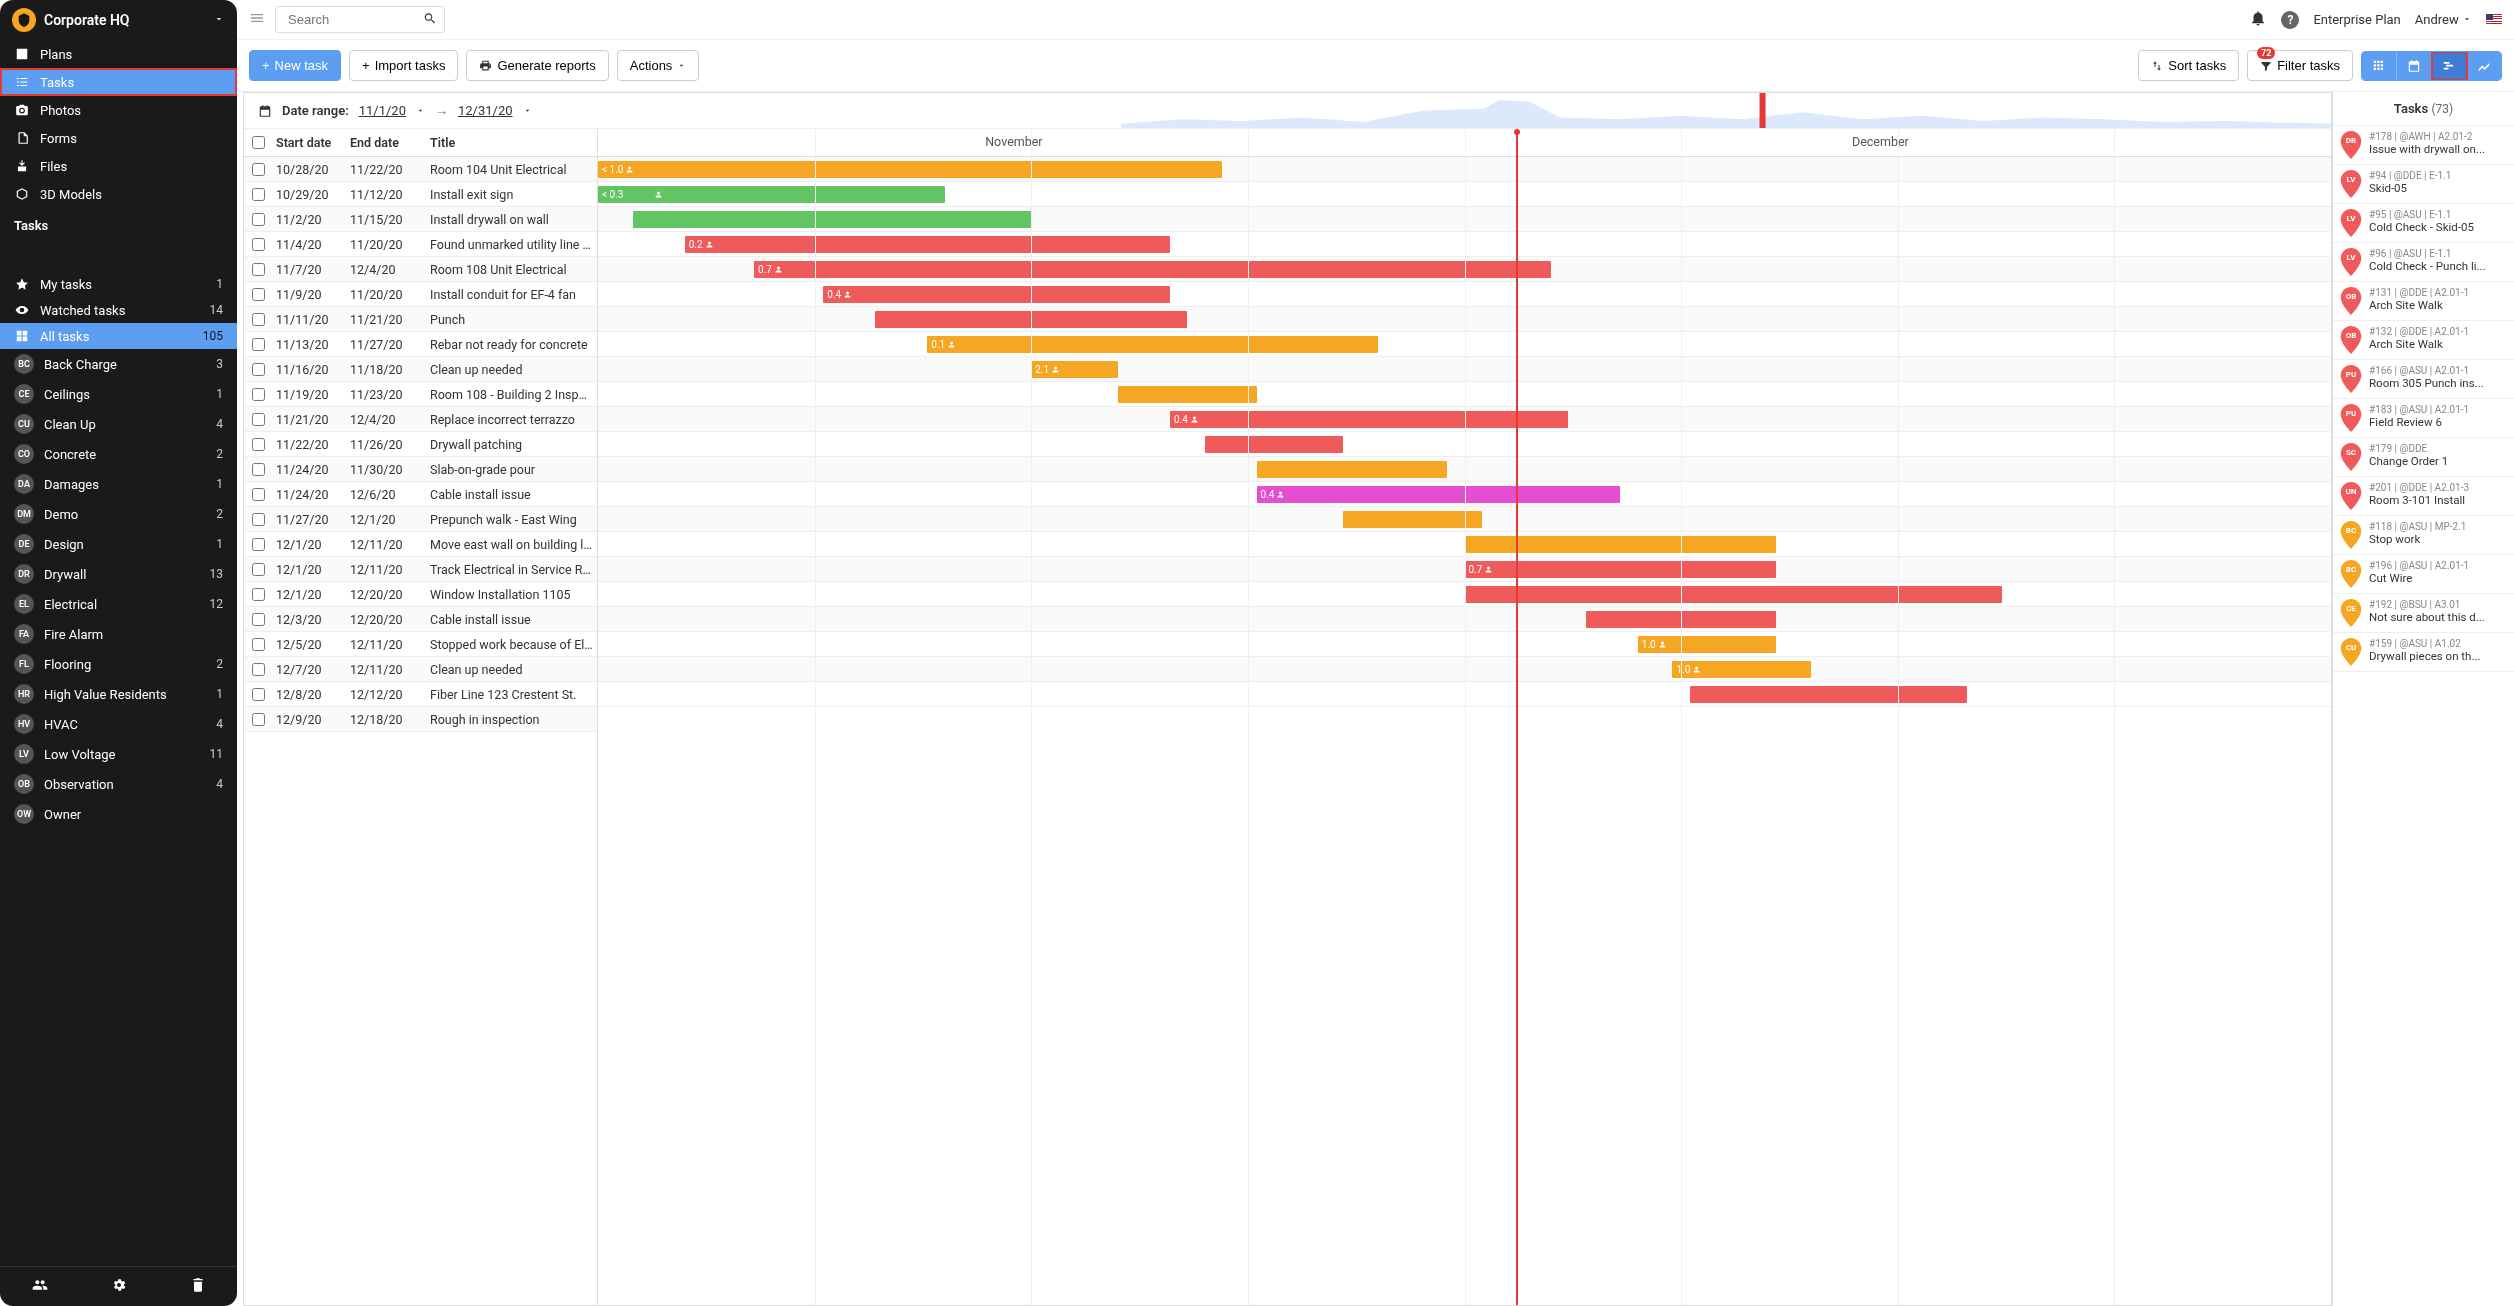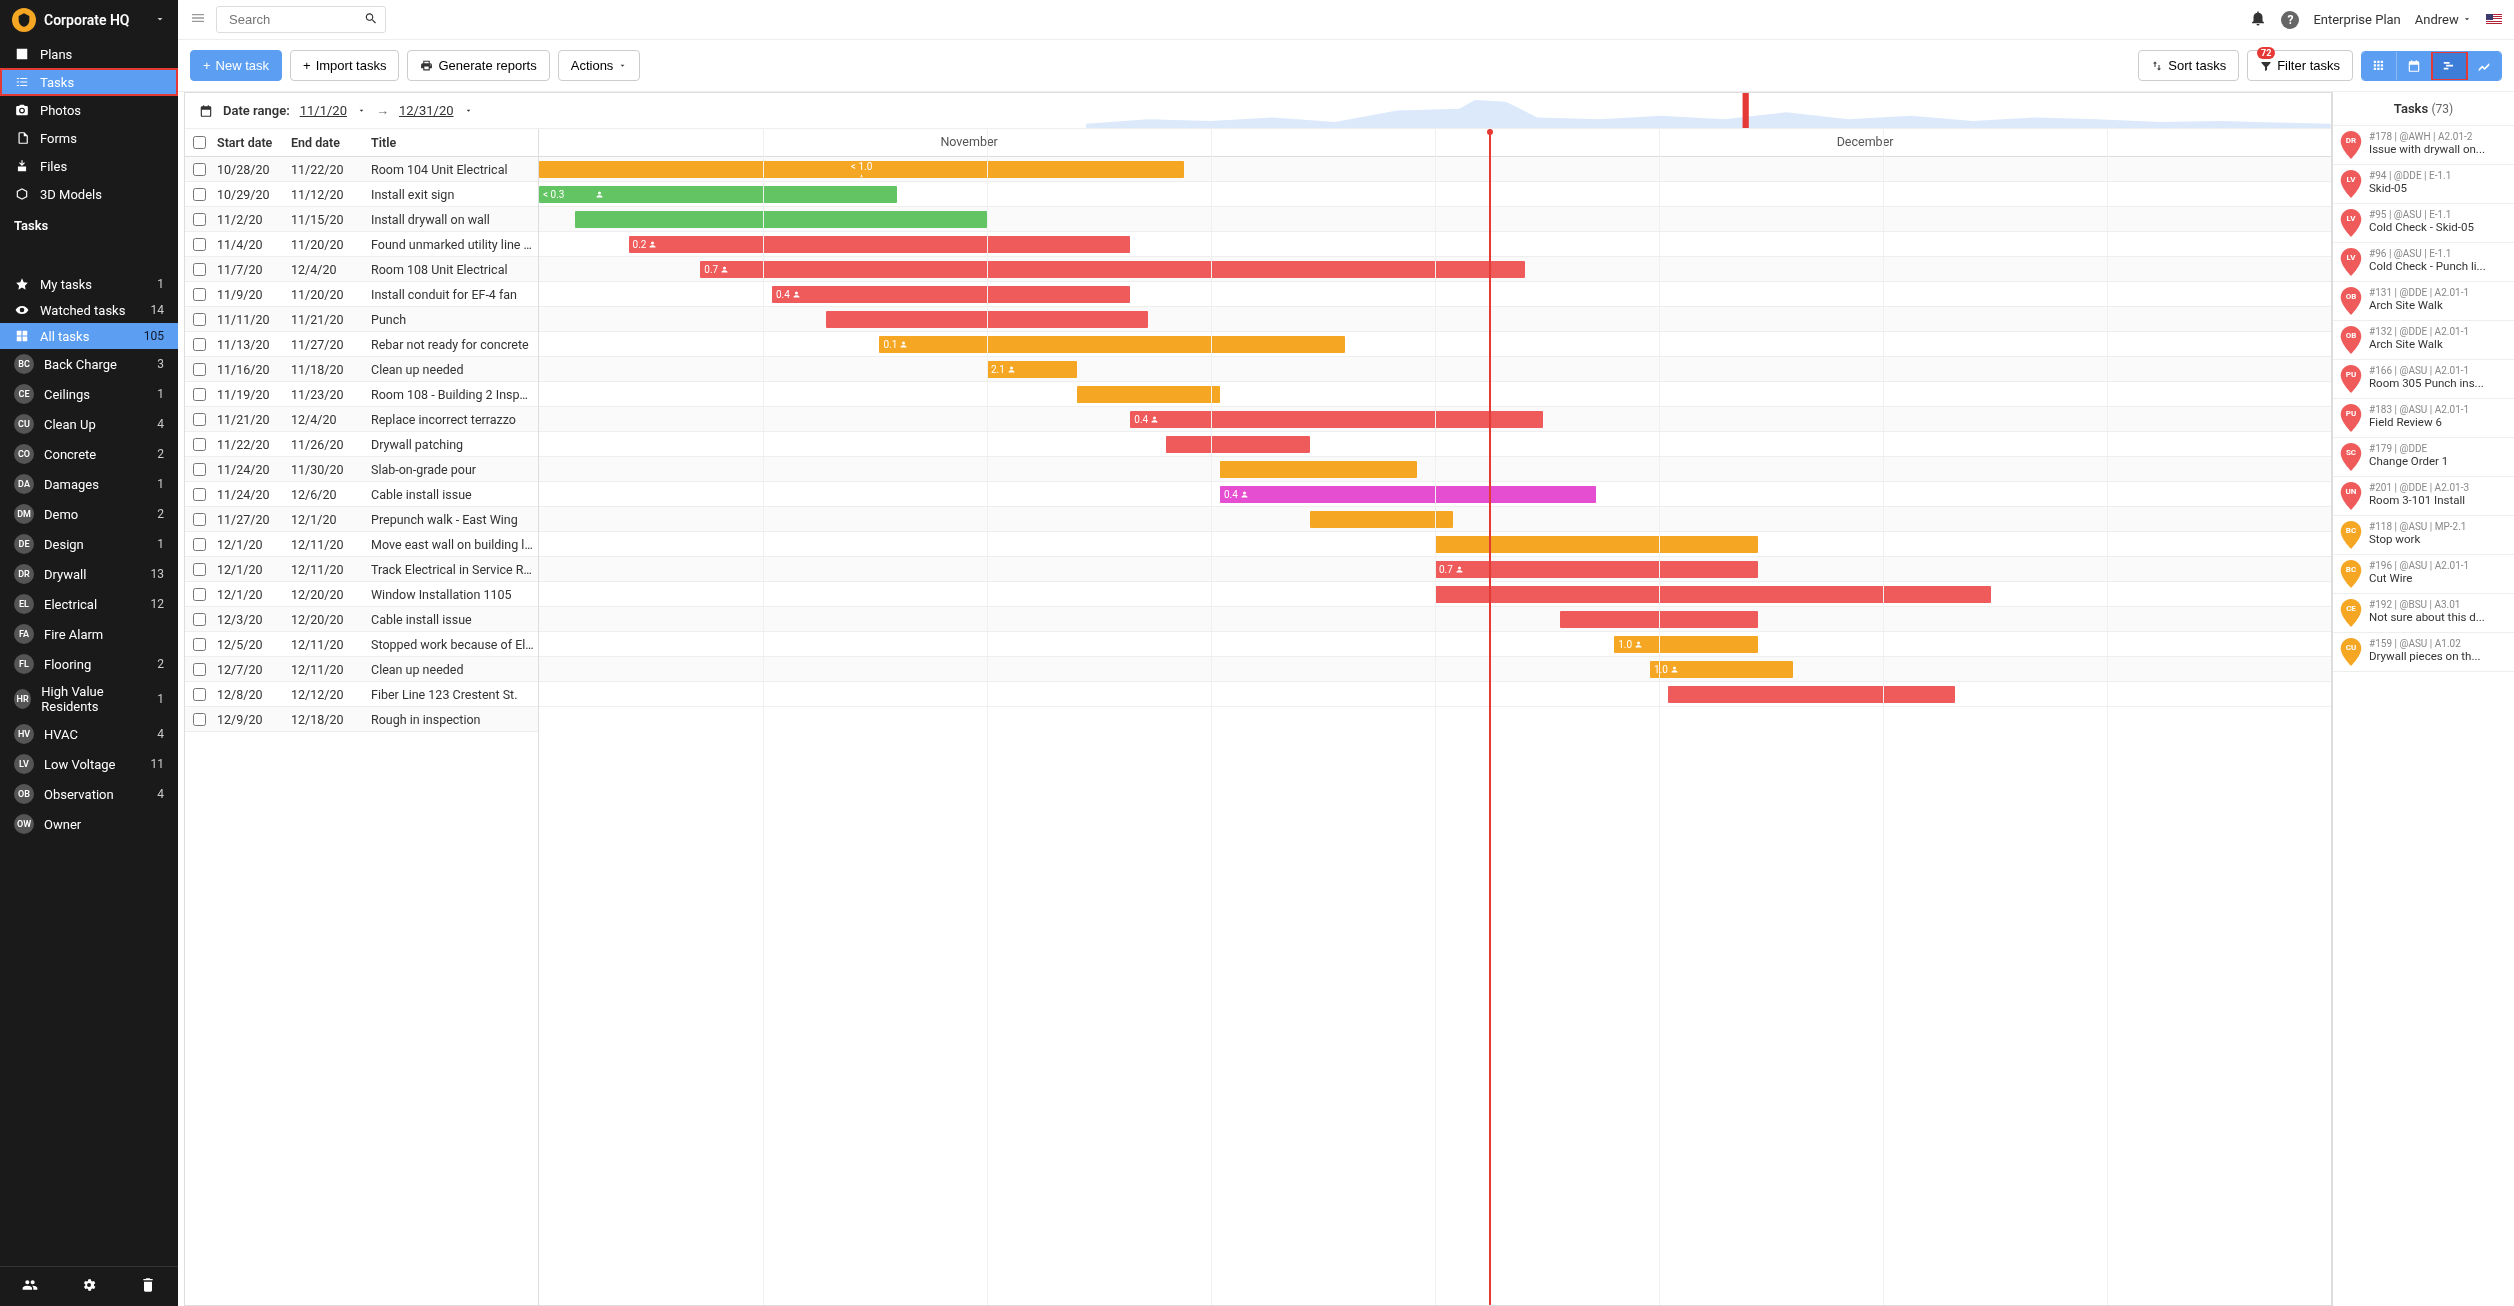--- a/index.html
+++ b/index.html
@@ -1,20 +1,20 @@
 <!DOCTYPE html>
 <html><head>
 <meta charset="utf-8">
 <style>
 * { box-sizing: border-box; margin: 0; padding: 0; }
 body { font-family: -apple-system, BlinkMacSystemFont, "Segoe UI", Roboto, Helvetica, Arial, sans-serif; font-size: 13px; color: #333; background: #fff; overflow: hidden; }
 .app { display: flex; height: 100vh; }
 
 
-.sidebar { width: 178px; background: #1a1a1a; color: #fff; display: flex; flex-direction: column; }
+.sidebar { width: 237px; background: #1a1a1a; color: #fff; display: flex; flex-direction: column; border-radius: 13px; }
 .sb-header { display: flex; align-items: center; padding: 8px 12px; gap: 8px; }
 .logo { width: 24px; height: 24px; border-radius: 50%; background: #f5a623; display: flex; align-items: center; justify-content: center; }
 .logo svg { width: 16px; height: 16px; fill: #1a1a1a; }
 .sb-title { font-weight: 600; flex: 1; font-size: 14px; }
 .sb-chevron { color: #ccc; }
 
 .sb-nav { list-style: none; }
 .sb-nav li { display: flex; align-items: center; padding: 6px 14px; gap: 10px; cursor: pointer; font-size: 13px; }
 .sb-nav li.active { background: #5b9ef2; }
 .sb-nav li.highlighted { outline: 2px solid #e53935; outline-offset: -2px; }
@@ -622,21 +622,21 @@
                 </div>
               </div>
           </div>
           <div class="gantt-right">
             <div class="gantt-right-header" id="gantt-right-header">
                 <div class="grh-month" style="left: 24%; transform: translateX(-50%);">November</div>
                 <div class="grh-month" style="left: 74%; transform: translateX(-50%);">December</div>
               </div>
             <div class="gantt-right-rows" id="gantt-right-rows">
                 <div class="gr-row">
-                  <div class="gr-bar" style="left: 0%; width: 36%; background: rgb(245, 166, 35); flex-direction: column;">
+                  <div class="gr-bar" style="left: 0%; width: 36%; background: rgb(245, 166, 35);">
                     <span>&lt; 1.0</span>
                     <svg width="9" height="9" viewBox="0 0 24 24" fill="#fff">
                       <path d="M12 12a4 4 0 1 0 0-8 4 4 0 0 0 0 8zm0 2c-3 0-8 1.5-8 4.5V20h16v-1.5c0-3-5-4.5-8-4.5z"></path>
                     </svg>
                   </div>
                 </div>
                 <div class="gr-row">
                   <div class="gr-bar" style="left: 0%; width: 20%; background: rgb(98, 196, 98); gap: 31px;">
                     <span>&lt; 0.3</span>
                     <svg width="9" height="9" viewBox="0 0 24 24" fill="#fff">

